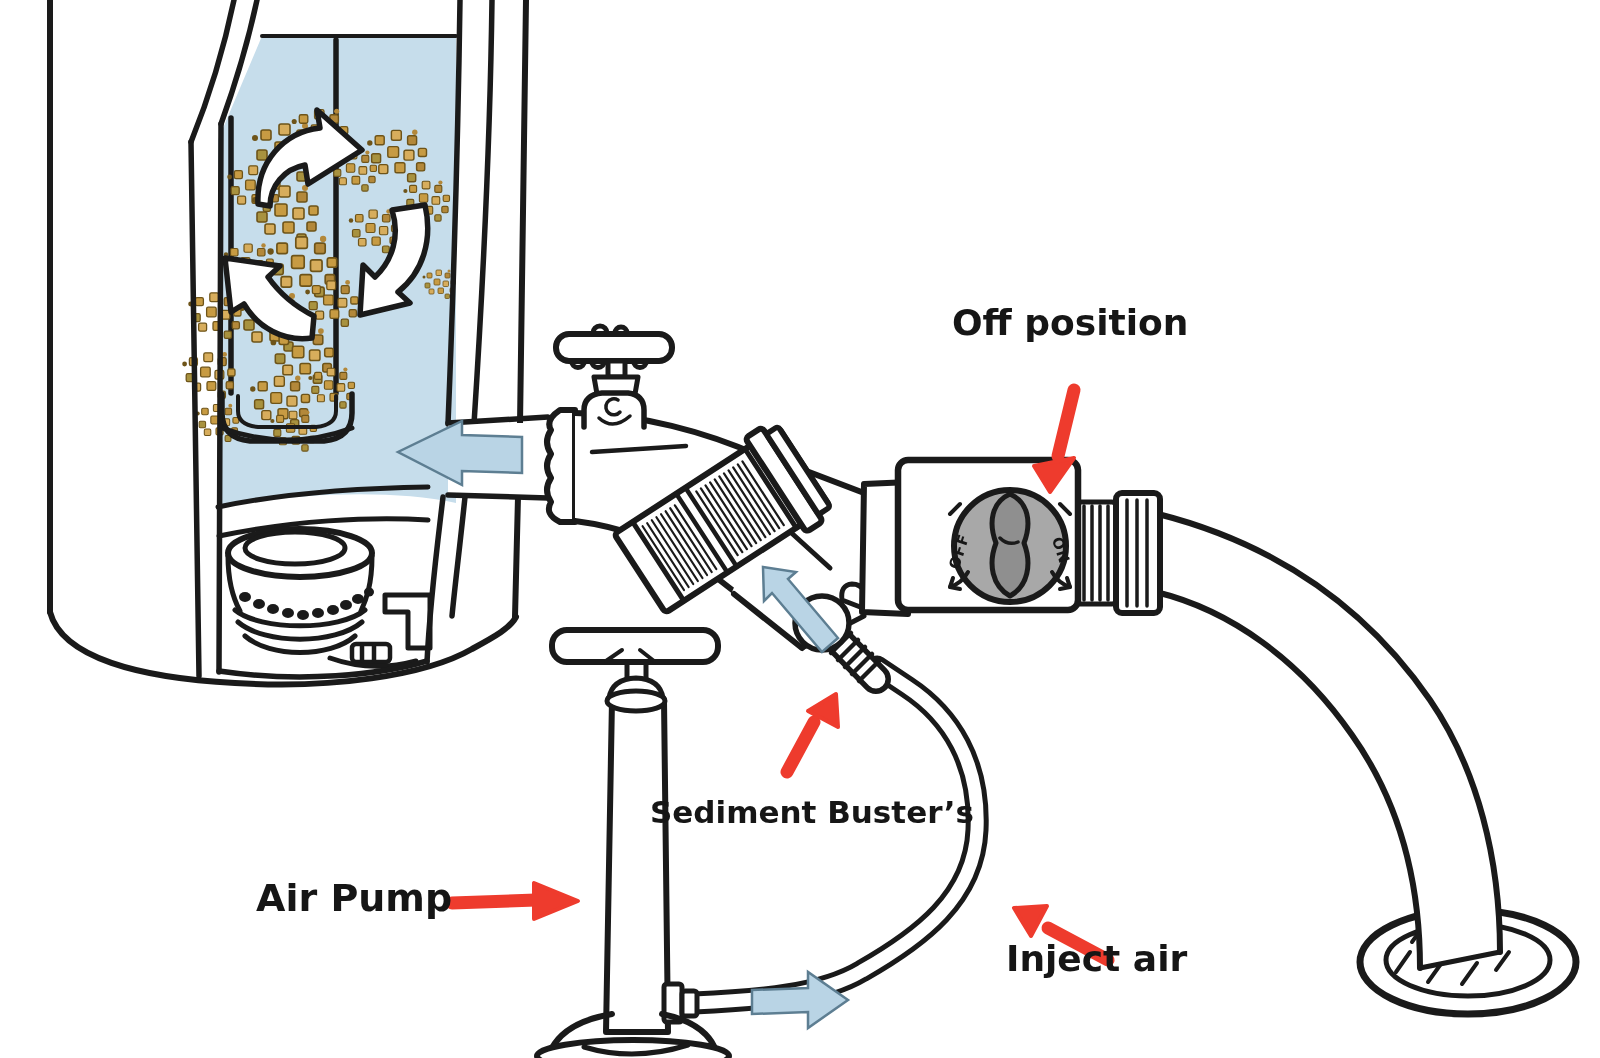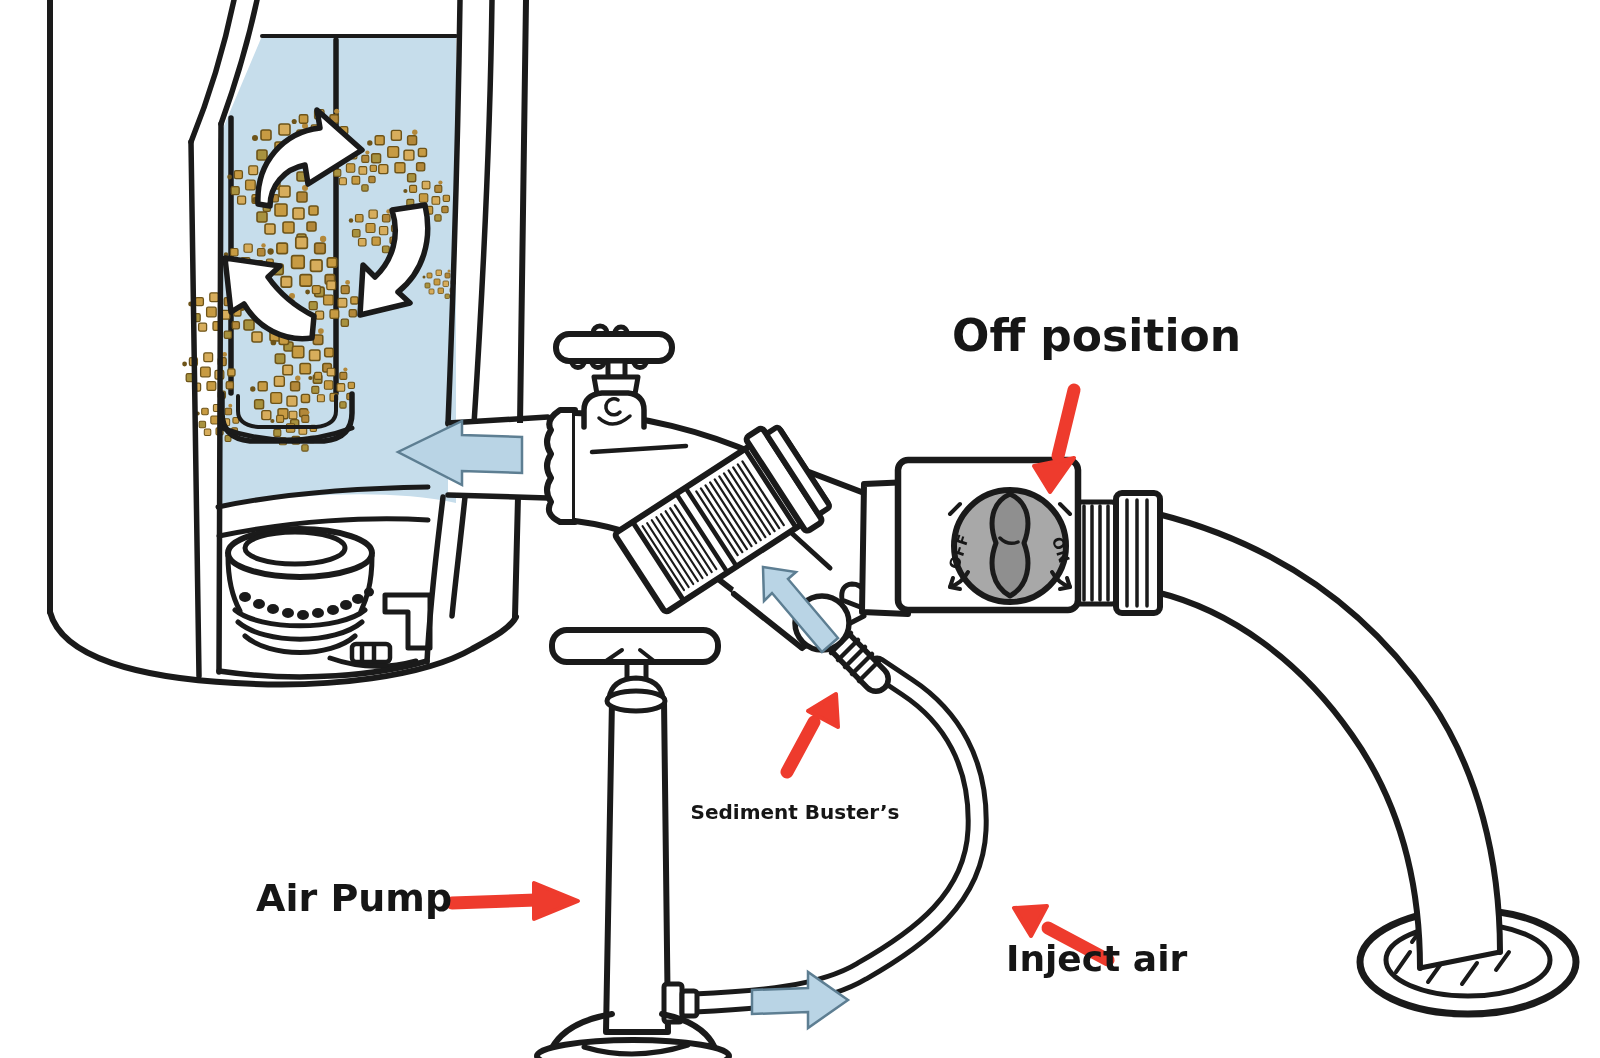--- a/index.html
+++ b/index.html
@@ -3,22 +3,22 @@
 <meta charset="utf-8">
 <style>
   html,body{margin:0;padding:0;background:#fff;}
   .stage{position:relative;width:1600px;height:1058px;background:#fff;overflow:hidden;
          font-family:"DejaVu Sans",sans-serif;}
   .stage svg{position:absolute;left:0;top:0;}
   .ink{stroke:#1a1a1a;stroke-linecap:round;stroke-linejoin:round;}
   .nf{fill:none;}
   .wf{fill:#fff;}
   .lbl{position:absolute;color:#161616;font-weight:bold;white-space:nowrap;}
-  .lbl-off{left:952px;top:302px;width:252px;font-size:44px;text-align:center;margin-top:8px;}
-  .lbl-sb{left:650px;top:794px;width:290px;font-size:20px;line-height:36px;text-align:center;}
+  .lbl-off{left:952px;top:302px;width:252px;font-size:36px;text-align:left;}
+  .lbl-sb{left:650px;top:794px;width:290px;font-size:31px;line-height:36px;text-align:center;}
   .lbl-pump{left:256px;top:876px;font-size:38px;}
   .lbl-inject{left:982px;top:938px;font-size:36px;margin-left:24px;}
   .knob-txt{font-size:15px;font-weight:bold;fill:#161616;letter-spacing:1px;}
 </style>
 </head>
 <body>
 
 <div class="stage">
 <svg width="1600" height="1058" viewBox="0 0 1600 1058">
   <defs>

